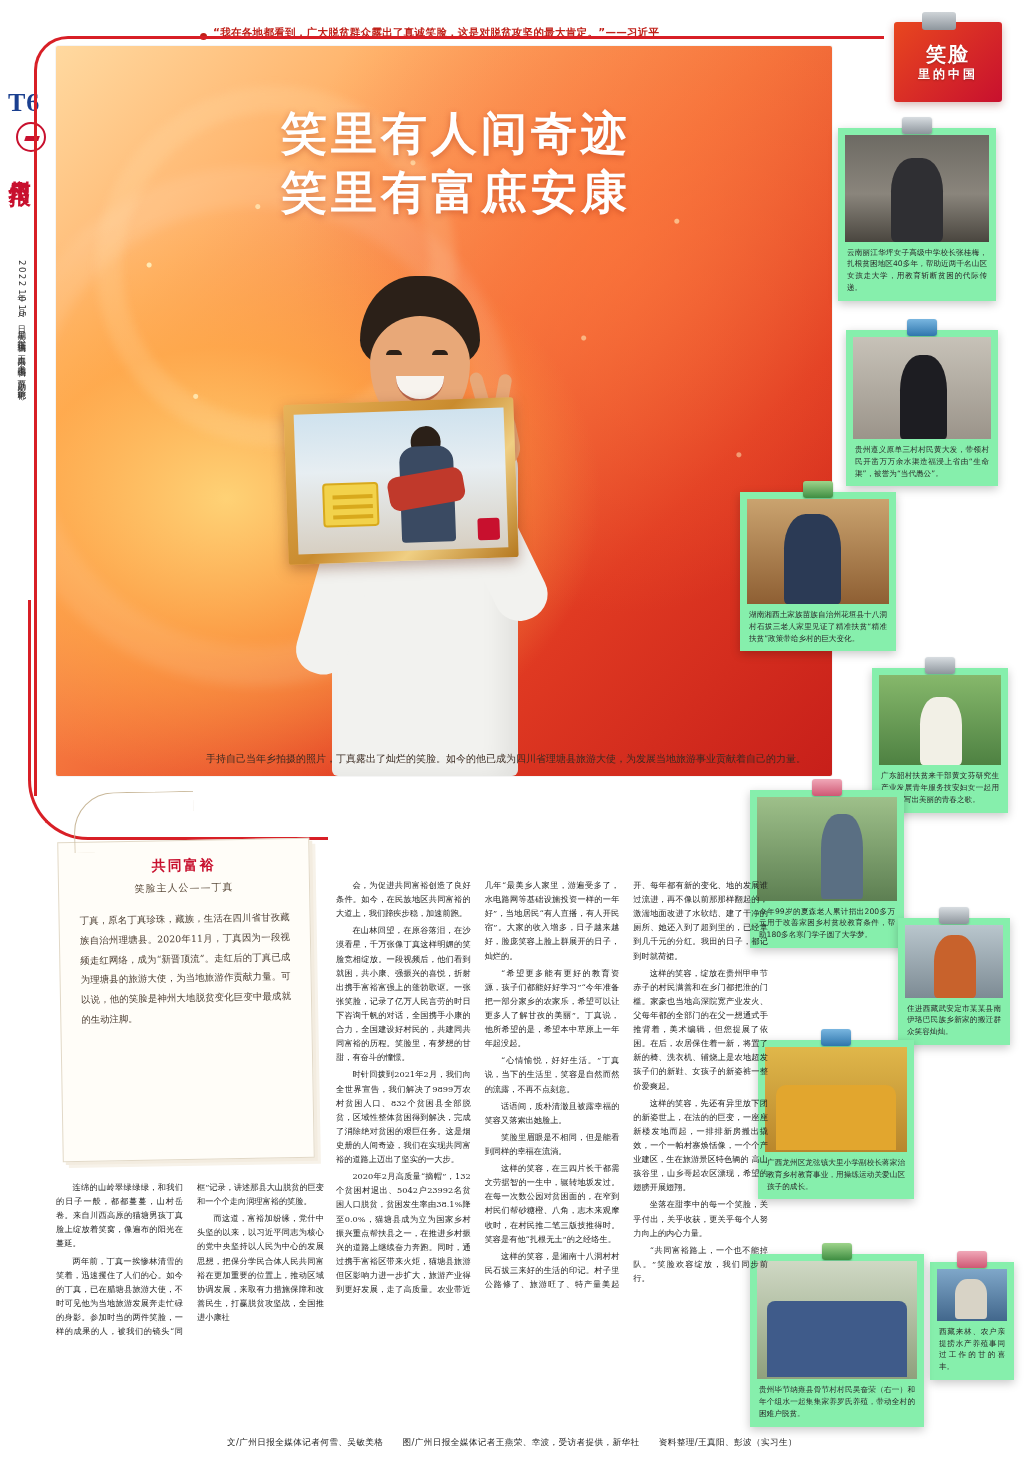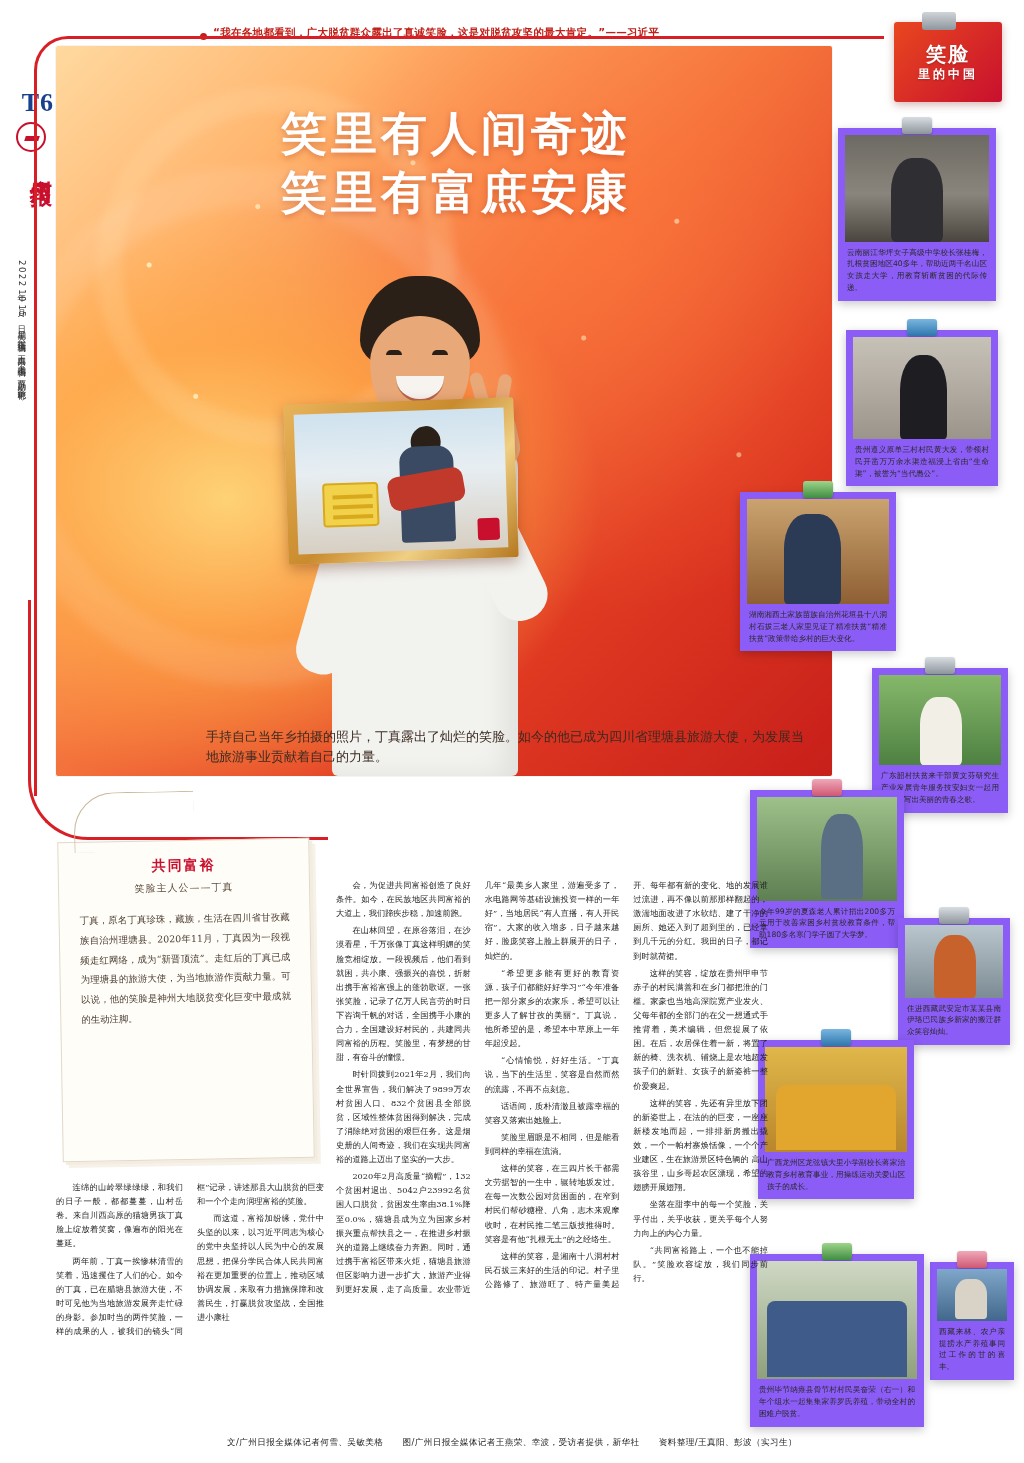--- a/index.html
+++ b/index.html
@@ -24,21 +24,21 @@
     white-space: nowrap;
   }
   .quote-dot {
     width: 7px; height: 7px; border-radius: 50%;
     background: #c02018; flex: 0 0 auto;
   }
 
   
   .masthead {
     position: absolute; left: 8px; top: 88px; width: 46px;
-    text-align: right;
+    text-align: left;
   }
   .t6 {
     font-family: "Liberation Serif", serif;
     font-size: 26px; color: #1a3f8f; font-weight: bold;
     letter-spacing: 1px;
   }
   .gz-logo {
     margin-top: 6px;
     color: #c8102e;
     font-size: 22px;
@@ -218,21 +218,21 @@
     width: 40px; height: 4px; background: #d8a91c;
     box-shadow: 0 10px 0 #d8a91c, 0 20px 0 #d8a91c;
   }
   .fi-seal {
     position: absolute; right: 8px; bottom: 8px; width: 22px; height: 22px;
     background: #c8102e; border-radius: 3px;
   }
 
   .hero-caption {
     position: absolute; left: 150px; bottom: 10px; width: 600px;
-    font-size: 13px; color: #3a2a20; text-align: left; line-height: 1.5;
+    font-size: 10px; color: #3a2a20; text-align: right; line-height: 1.5;
   }
 
   
   .brand {
     position: absolute; right: 22px; top: 22px;
     width: 108px; height: 80px;
     background: linear-gradient(135deg,#e8471f,#c8102e);
     border-radius: 3px;
     box-shadow: 0 3px 9px rgba(120,20,10,.3);
     color: #fff;
@@ -247,21 +247,21 @@
   .brand-small { display:block; font-size: 12px; letter-spacing: 3px; }
   .brand-clip {
     position: absolute; right: 46px; top: -10px; width: 34px; height: 18px;
     background: linear-gradient(180deg,#cfd4d8,#8e969d);
     border-radius: 3px;
   }
 
   
   .photo-card {
     position: absolute;
-    background: #8b5cf6;
+    background: #86efac;
     padding: 7px 7px 0 7px;
     box-shadow: 0 3px 9px rgba(0,0,0,.22);
   }
   .pc-img {
     width: 100%; height: 0; padding-bottom: 74%;
     position: relative; overflow: hidden;
   }
   .pc-cap {
     font-size: 7.6px; line-height: 1.55; color: #2a2a2a;
     padding: 5px 2px 7px 2px; text-align: justify;

